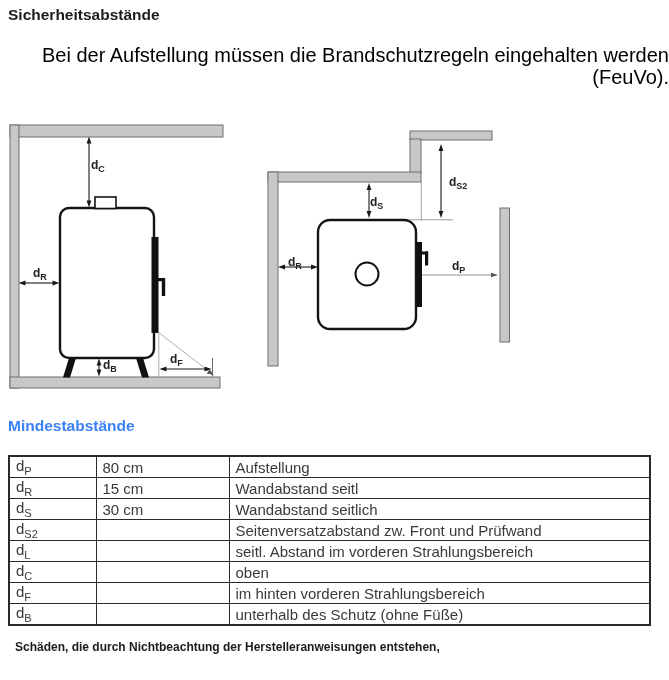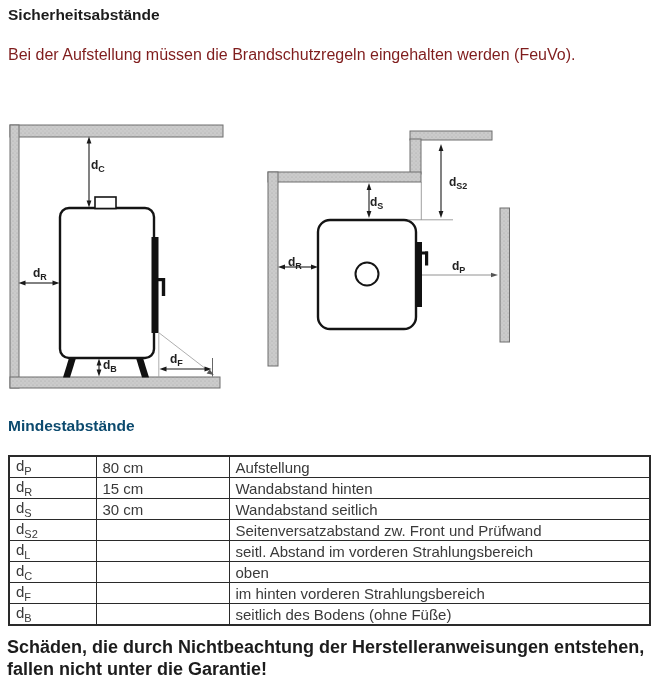--- a/index.html
+++ b/index.html
@@ -1,40 +1,40 @@
 <!DOCTYPE html>
 <html><head>
 <meta charset="utf-8">
 <style>
   html,body{margin:0;padding:0;background:#ffffff;}
   .page{
     position:relative;width:669px;height:680px;background:#fff;overflow:hidden;
     font-family:"Liberation Sans", sans-serif;color:#3a3a3a;
   }
   .h-title{position:absolute;left:8px;top:6px;font-size:15.5px;font-weight:bold;color:#1c1c1c;}
-  .intro{position:absolute;left:8px;top:44px;font-size:16px;line-height:22px;color:#7f1d1d;}
+  .intro{position:absolute;left:8px;top:44px;font-size:20px;line-height:22px;color:#000000;text-align:right;}
   .diagrams{position:absolute;left:0;top:120px;width:669px;height:292px;}
   .dsvg{position:absolute;top:0;}
   .dlabel{position:absolute;font-size:12px;font-weight:bold;color:#222;line-height:12px;white-space:nowrap;}
   .dlabel sub{font-size:9px;}
-  .h-section{position:absolute;left:8px;top:417px;font-size:15.5px;font-weight:bold;color:#0c4a6e;}
+  .h-section{position:absolute;left:8px;top:417px;font-size:15.5px;font-weight:bold;color:#3b82f6;}
   .mintable{
     position:absolute;left:8px;top:455px;width:641px;
     border-collapse:collapse;table-layout:fixed;
     border:2px solid #2a2a2a;
   }
   .mintable td{
     border:1px solid #2a2a2a;height:19.7px;padding:0 2px 0 6px;
     font-size:15px;color:#3a3a3a;vertical-align:middle;white-space:nowrap;overflow:hidden;
   }
   .mintable td sub{font-size:11px;}
   .col-sym{width:87px;}
   .col-val{width:133px;}
   .col-desc{width:421px;}
-  .warning{position:absolute;left:7px;top:637px;font-size:18px;font-weight:bold;color:#1c1c1c;line-height:21.5px;}
+  .warning{position:absolute;left:15px;top:637px;font-size:12px;font-weight:bold;color:#1c1c1c;line-height:21.5px;}
 </style>
 </head>
 <body>
 
 <div class="page">
 
   <div class="h-title">Sicherheitsabstände</div>
 
   <div class="intro">
     <div>Bei der Aufstellung müssen die Brandschutzregeln eingehalten werden (FeuVo).</div>
@@ -143,21 +143,21 @@
       </colgroup>
     <tbody>
       <tr>
         <td><span>d</span><sub>P</sub></td>
         <td>80 cm</td>
         <td>Aufstellung</td>
       </tr>
       <tr>
         <td><span>d</span><sub>R</sub></td>
         <td>15 cm</td>
-        <td>Wandabstand hinten</td>
+        <td>Wandabstand seitl</td>
       </tr>
       <tr>
         <td><span>d</span><sub>S</sub></td>
         <td>30 cm</td>
         <td>Wandabstand seitlich</td>
       </tr>
       <tr>
         <td><span>d</span><sub>S2</sub></td>
         <td></td>
         <td>Seitenversatzabstand zw. Front und Prüfwand</td>
@@ -173,23 +173,22 @@
         <td>oben</td>
       </tr>
       <tr>
         <td><span>d</span><sub>F</sub></td>
         <td></td>
         <td>im hinten vorderen Strahlungsbereich</td>
       </tr>
       <tr>
         <td><span>d</span><sub>B</sub></td>
         <td></td>
-        <td>seitlich des Bodens (ohne Füße)</td>
+        <td>unterhalb des Schutz (ohne Füße)</td>
       </tr>
     </tbody>
   </table>
 
   <div class="warning">
     <div>Schäden, die durch Nichtbeachtung der Herstelleranweisungen entstehen,</div>
-    <div>fallen nicht unter die Garantie!</div>
   </div>
 
 </div>
 
 </body></html>

